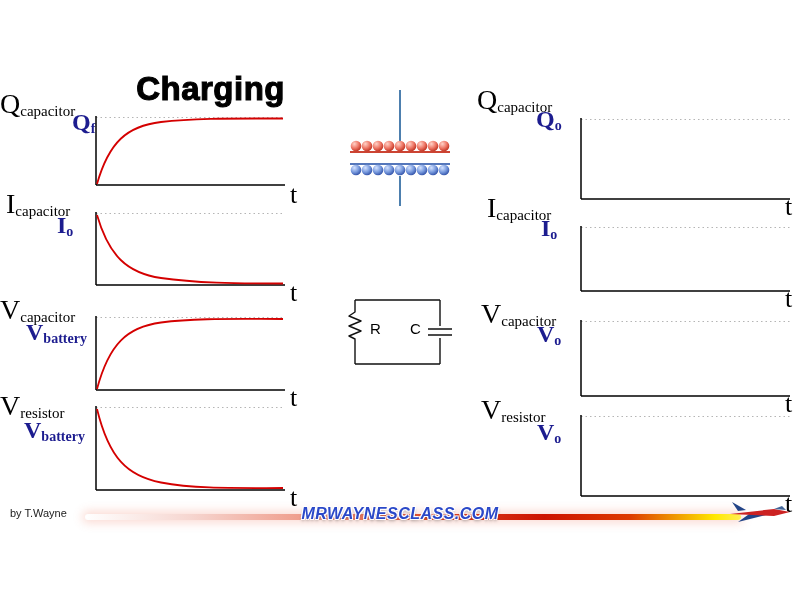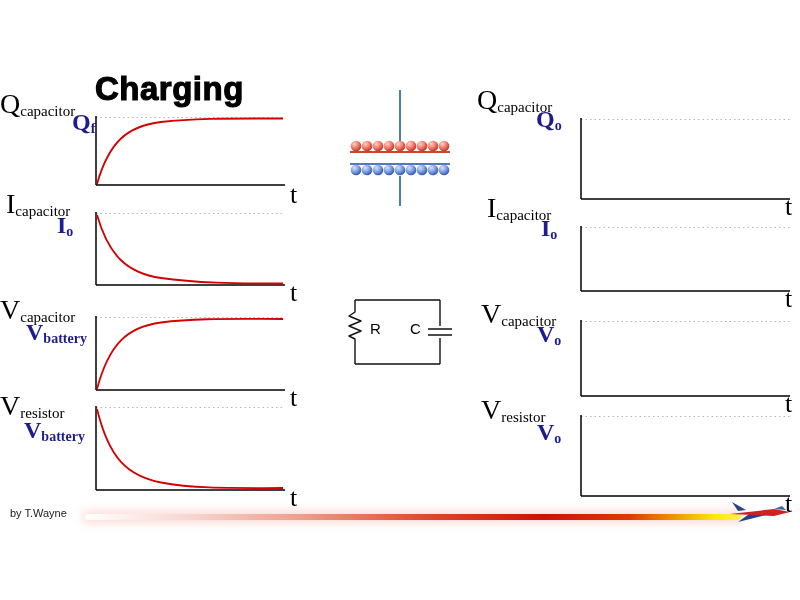--- a/index.html
+++ b/index.html
@@ -1,21 +1,21 @@
 <!DOCTYPE html>
 <html><head>
 <meta charset="utf-8">
 <style>
   * { margin:0; padding:0; box-sizing:border-box; }
   html,body { width:800px; height:600px; background:#fff; }
   #page { position:relative; width:800px; height:600px; background:#fff; overflow:hidden;
           font-family:"Liberation Serif", serif; }
 
   .title { position:absolute; font-family:"Liberation Sans", sans-serif; font-weight:900;
-           font-size:33px; color:#000; text-align:left; letter-spacing:.5px;
+           font-size:33px; color:#000; text-align:right; letter-spacing:.5px;
            -webkit-text-stroke:1.1px #000; line-height:1; }
 
   .sym-label { position:absolute; color:#000000; font-size:28px; line-height:1; white-space:nowrap; }
   .sym-label .sub { font-size:15px; vertical-align:-3px; }
 
   .val-label { position:absolute; color:#1c1c8f; font-size:24px; font-weight:bold;
                line-height:1; white-space:nowrap; }
   .val-label .sub { font-size:14px; vertical-align:-3px; }
 
   .t-label { position:absolute; color:#000; font-size:26px; line-height:1; }
@@ -200,20 +200,21 @@
   </div>
   <svg class="plot" style="left:580px; top:415px;" width="210" height="82">
     <line class="dash" x1="1" y1="1.5" x2="210" y2="1.5"></line>
     <line class="axis" x1="1" y1="0" x2="1" y2="81"></line>
     <line class="axis" x1="1" y1="81" x2="210" y2="81"></line>
   </svg>
   <div class="t-label" style="left:785px; top:491px;">t</div>
 
   <div id="credit">by T.Wayne</div>
   <div id="footer-bar"></div>
+  <div id="website">MRWAYNESCLASS.COM</div>
 
   <svg style="position:absolute; left:728px; top:498px; overflow:visible;" width="64" height="28">
     <polygon points="24,14 10,24 38,17" fill="#224488"></polygon>
     <polygon points="10,13 4,4 18,12" fill="#224488"></polygon>
     <polygon points="2,16 46,11 62,14 46,18" fill="#cc2222"></polygon>
     <polygon points="46,11 54,8 58,12" fill="#446699"></polygon>
   </svg>
 
 </div>
 

